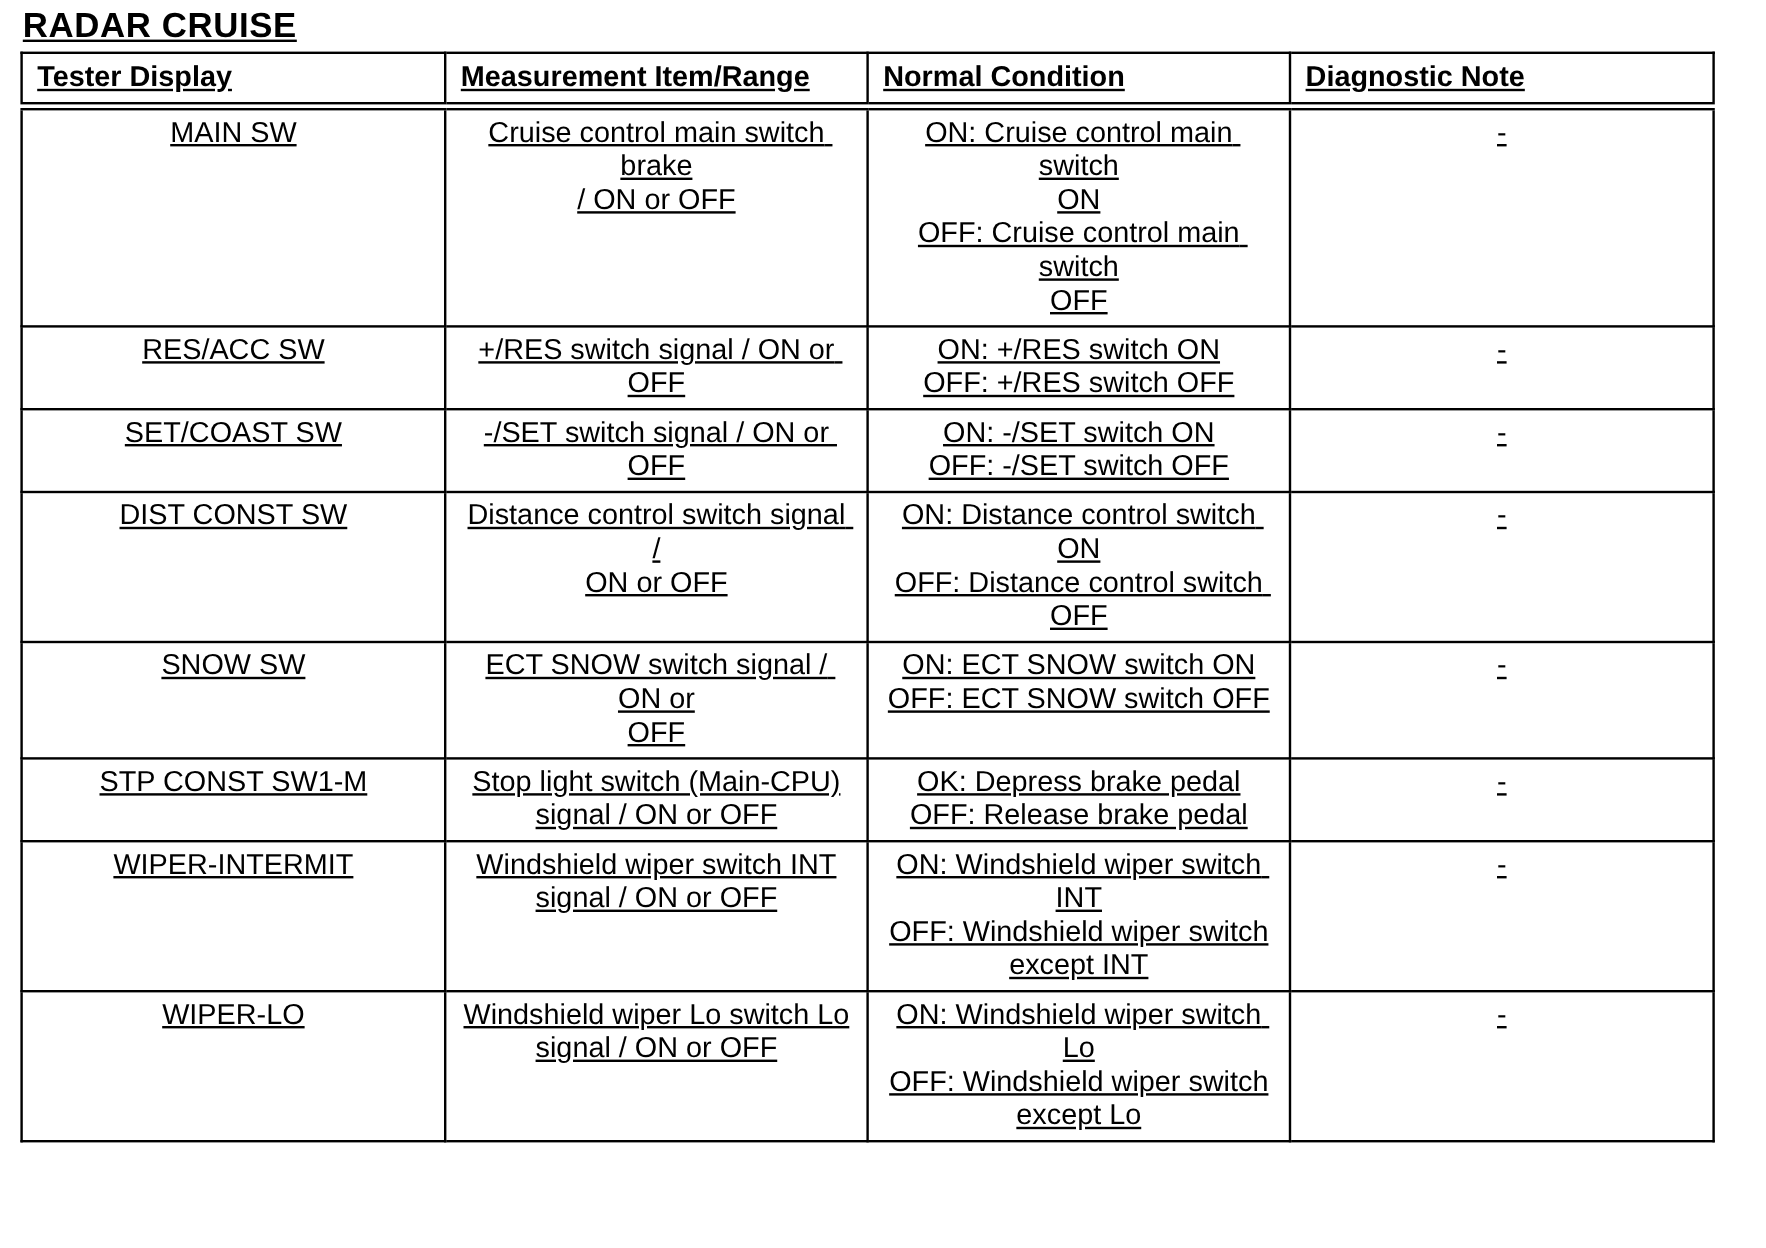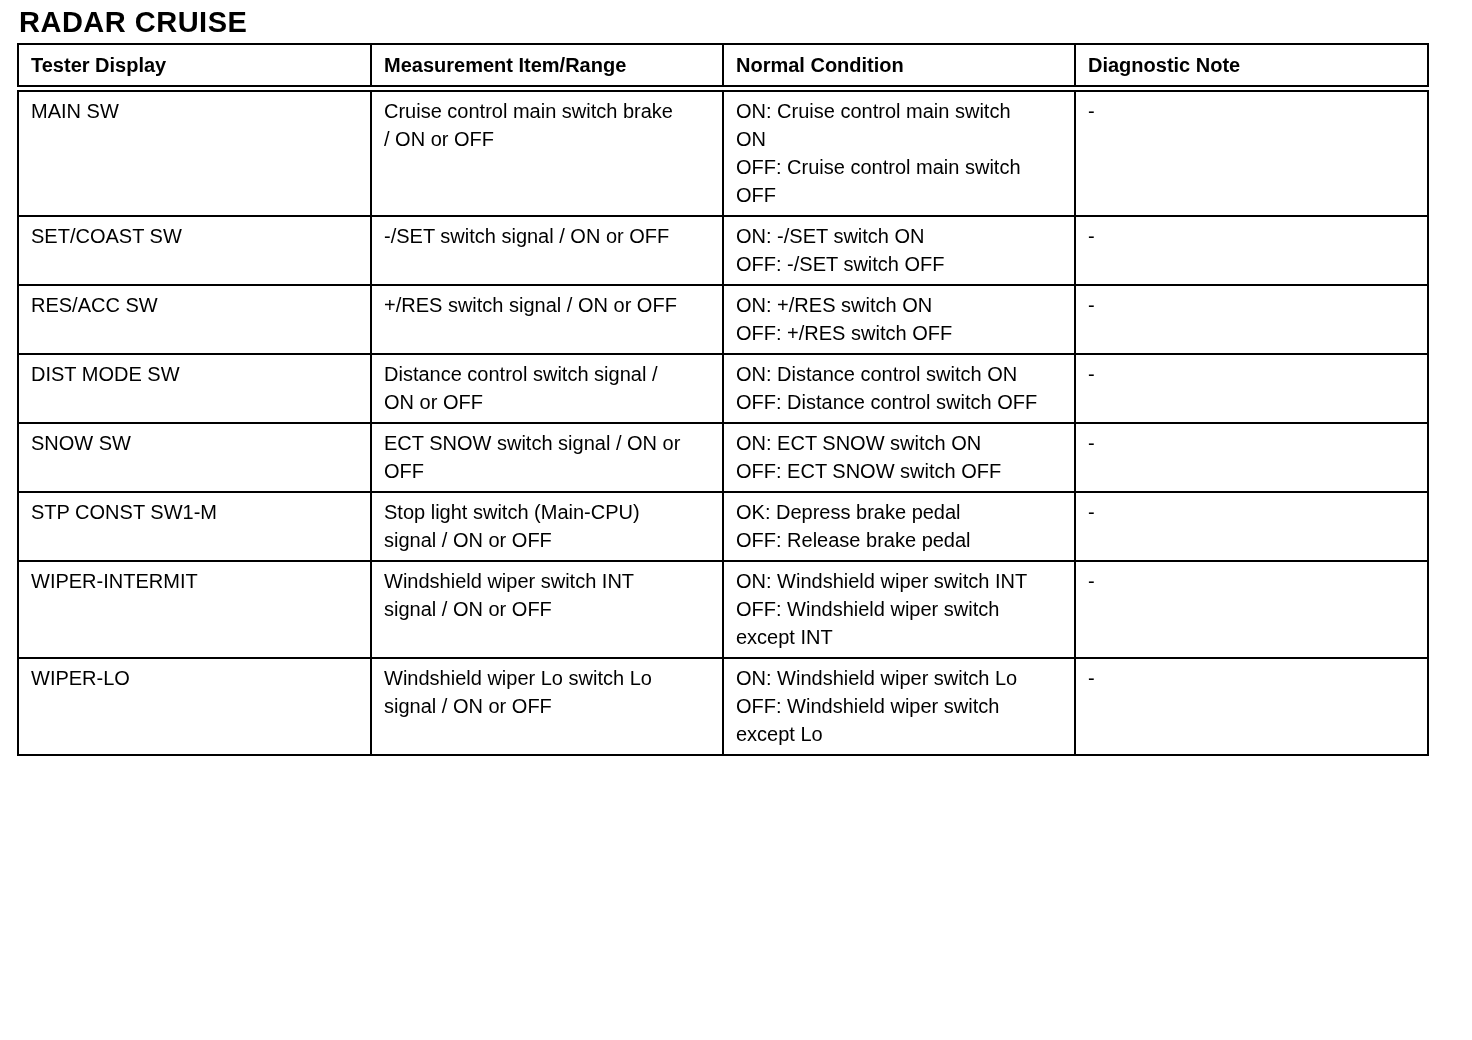--- a/index.html
+++ b/index.html
@@ -10,55 +10,57 @@
     height: 1040px;
     overflow: hidden;
     font-family: "Liberation Sans", sans-serif;
     color: #000000;
     -webkit-font-smoothing: antialiased;
   }
   .page {
     position: relative;
     width: 1472px;
     height: 1040px;
+    text-decoration: underline;
   }
   .page-title {
     font-size: 29px;
     font-weight: bold;
     letter-spacing: 0.5px;
     margin: 0;
     padding: 7px 0 6px 19px;
     line-height: 30px;
   }
   table.diag-table {
     border-collapse: collapse;
     table-layout: fixed;
     margin-left: 17px;
     width: 1410px;
     border: 2px solid #000;
   }
   .diag-table th, .diag-table td {
     border: 2px solid #000;
     vertical-align: top;
     text-align: left;
-    font-size: 20px;
+    font-size: 24px;
     overflow: hidden;
   }
   .diag-table th {
     font-weight: bold;
     line-height: 24px;
     padding: 8px 10px 8px 12px;
     border-bottom: 7px double #000;
     white-space: nowrap;
   }
   .diag-table td {
     font-weight: normal;
     line-height: 28px;
     padding: 5px 12px 6px 12px;
     white-space: pre-wrap;
+    text-align: center;
   }
 </style>
 </head>
 <body>
 
 <div class="page">
 
   <h1 class="page-title">RADAR CRUISE</h1>
 
   <table class="diag-table">
@@ -81,35 +83,35 @@
         <td>MAIN SW</td>
         <td>Cruise control main switch brake
 / ON or OFF</td>
         <td>ON: Cruise control main switch
 ON
 OFF: Cruise control main switch
 OFF</td>
         <td>-</td>
       </tr>
       <tr>
+        <td>RES/ACC SW</td>
+        <td>+/RES switch signal / ON or OFF</td>
+        <td>ON: +/RES switch ON
+OFF: +/RES switch OFF</td>
+        <td>-</td>
+      </tr>
+      <tr>
         <td>SET/COAST SW</td>
         <td>-/SET switch signal / ON or OFF</td>
         <td>ON: -/SET switch ON
 OFF: -/SET switch OFF</td>
         <td>-</td>
       </tr>
       <tr>
-        <td>RES/ACC SW</td>
-        <td>+/RES switch signal / ON or OFF</td>
-        <td>ON: +/RES switch ON
-OFF: +/RES switch OFF</td>
-        <td>-</td>
-      </tr>
-      <tr>
-        <td>DIST MODE SW</td>
+        <td>DIST CONST SW</td>
         <td>Distance control switch signal /
 ON or OFF</td>
         <td>ON: Distance control switch ON
 OFF: Distance control switch OFF</td>
         <td>-</td>
       </tr>
       <tr>
         <td>SNOW SW</td>
         <td>ECT SNOW switch signal / ON or
 OFF</td>

